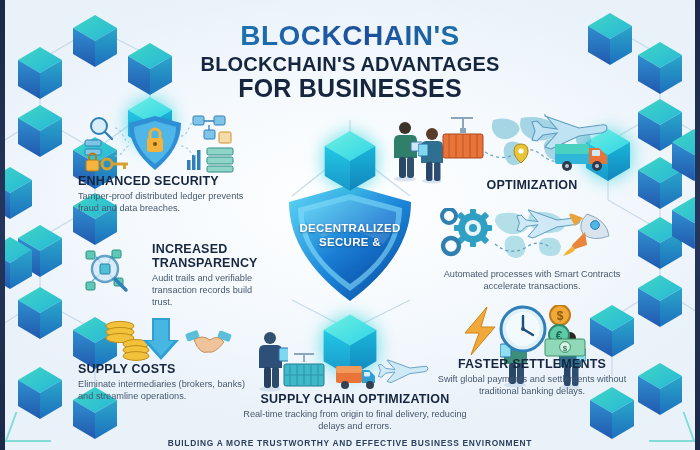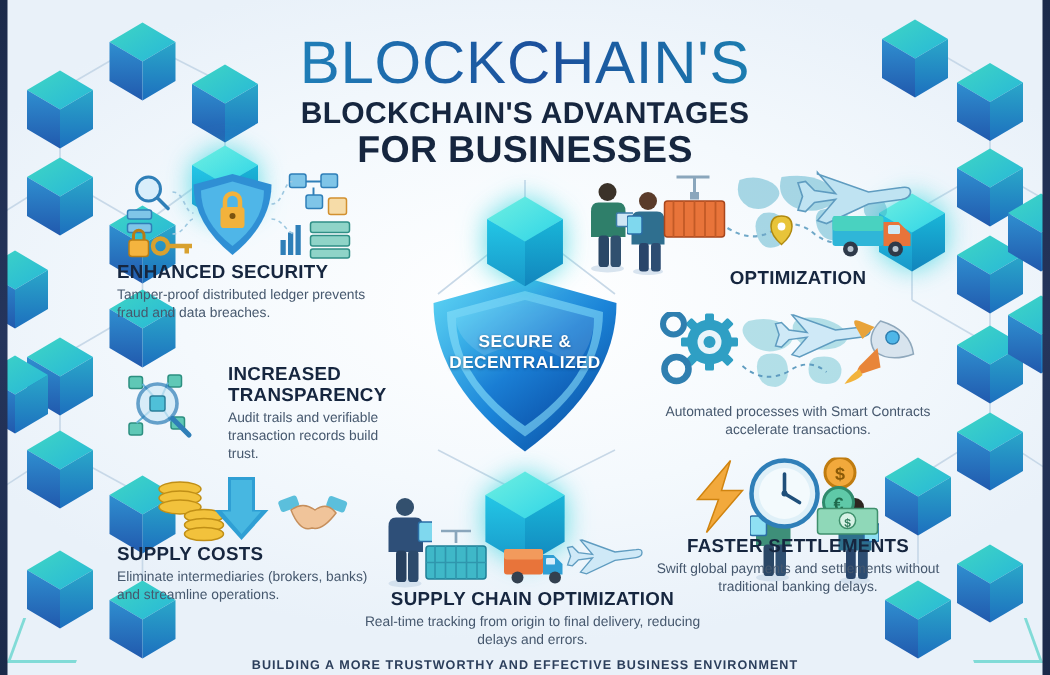--- a/index.html
+++ b/index.html
@@ -27,21 +27,21 @@
 
   
   .cube-layer { position:absolute; inset:0; z-index:1; }
   .glowcube { filter:drop-shadow(0 0 9px rgba(40,210,220,.75)); }
 
   
   .title-wrap {
     position:absolute; top:22px; left:0; right:0; text-align:center; z-index:20;
   }
   .title-1 {
-    font-size:40px; font-weight:normal; letter-spacing:.5px; line-height:1.02;
+    font-size:28px; font-weight:bold; letter-spacing:.5px; line-height:1.02;
     background:linear-gradient(90deg,#0e9f8e 0%,#1f7fb8 28%,#1b4e9b 52%,#1c86b4 75%,#16a79a 100%);
     -webkit-background-clip:text; background-clip:text; color:transparent;
     -webkit-text-fill-color:transparent;
   }
   .title-2 {
     font-size:20px; font-weight:bold; color:#16263f; line-height:1.1;
     letter-spacing:.2px; margin-top:2px;
   }
   .title-3 {
     font-size:25px; font-weight:bold; color:#16263f; line-height:1.1;
@@ -215,22 +215,22 @@
             <stop offset="50%" stop-color="#1a7ed4"></stop>
           <stop offset="100%" stop-color="#0a4ea6"></stop>
         </linearGradient>
       </defs>
       <path d="M67,3 L128,20 Q128,74 67,119 Q6,74 6,20 Z" fill="url(#shOuter)"></path>
       <path d="M67,12 L119,26 Q119,72 67,109 Q15,72 15,26 Z" fill="#8fe3fb" opacity=".55"></path>
       <path d="M67,18 L113,30 Q113,70 67,102 Q21,70 21,30 Z" fill="url(#shInner)"></path>
       <path d="M67,18 L113,30 Q113,48 100,62 Q70,40 40,55 Q21,44 21,30 Z" fill="#ffffff" opacity=".13"></path>
     </svg>
     <div class="shield-label">
+      <div>DECENTRALIZED</div>
       <div>SECURE &amp;</div>
-      <div>DECENTRALIZED</div>
     </div>
   </div>
 
   <div class="person" style="left:256px;top:330px;">
     <svg width="32" height="62" viewBox="0 0 32 62">
       <ellipse cx="14" cy="59" rx="11" ry="2.6" fill="#c9d9e8" opacity=".7"></ellipse>
       <circle cx="14" cy="8" r="6" fill="#33506e"></circle>
       <path d="M8,15 h13 q5,0 5,6 v17 h-23 v-17 q0,-6 5,-6 z" fill="#2e4f78"></path>
       <rect x="8" y="37" width="7" height="21" rx="2.4" fill="#27405f"></rect>
       <rect x="16" y="37" width="7" height="21" rx="2.4" fill="#2c4a6c"></rect>

